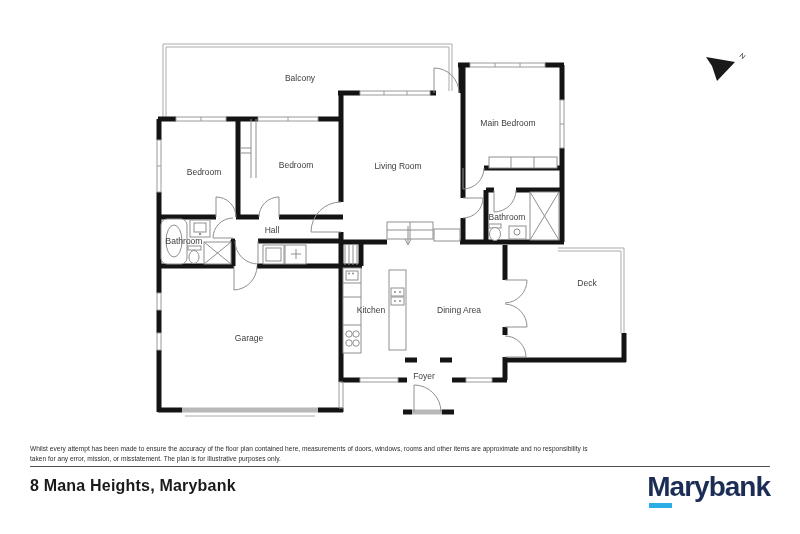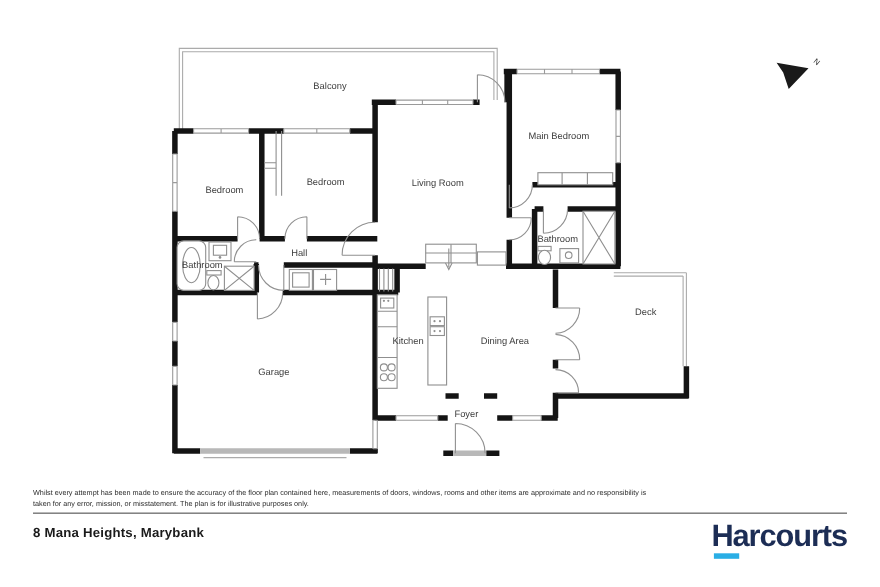--- a/index.html
+++ b/index.html
@@ -13,21 +13,21 @@
   .winband{stroke:var(--window,#b8b8b8);stroke-width:5;fill:none;}
   .thin{stroke:#ababab;stroke-width:1;fill:none;}
   .door{stroke:#909090;stroke-width:1;fill:none;}
   .fx{stroke:#8f8f8f;stroke-width:1;fill:#ffffff;}
   .fxline{stroke:#8f8f8f;stroke-width:1;fill:none;}
   .fxdot{fill:#8f8f8f;stroke:none;}
   text.room{font-size:8.5px;fill:var(--label-text,#3d3d3d);text-anchor:middle;font-family:"Liberation Sans",sans-serif;}
   text.north{font-size:7px;fill:#2a2a2a;text-anchor:middle;font-family:"Liberation Sans",sans-serif;}
   .disclaimer{position:absolute;left:30px;top:444px;width:572px;font-size:6.6px;line-height:1.45;color:#2e2e2e;}
   .divider{position:absolute;left:30px;right:30px;top:466px;border-top:1px solid #4f4f4f;}
-  .address{position:absolute;left:30px;top:477px;font-size:12px;font-weight:700;color:#1a1a1a;letter-spacing:0.2px;text-align:center;}
+  .address{position:absolute;left:30px;top:477px;font-size:16px;font-weight:700;color:#1a1a1a;letter-spacing:0.2px;text-align:center;}
   .logo{position:absolute;right:30px;top:471px;height:40px;}
   .logo-text{font-size:28px;font-weight:700;color:var(--brand-navy,#1c2d55);letter-spacing:-1px;}
   .logo-bar{position:absolute;left:2px;top:32px;width:23px;height:4.5px;background:var(--brand-cyan,#2aaee5);}
 </style>
 </head>
 <body>
 
 <svg class="plan" width="800" height="534" viewBox="0 0 800 534">
 
   <g>
@@ -196,15 +196,15 @@
     <text class="room" x="587" y="286">Deck</text>
     <text class="room" x="249" y="341">Garage</text>
     <text class="room" x="424" y="379">Foyer</text>
   </g>
 </svg>
 
 <div class="disclaimer">Whilst every attempt has been made to ensure the accuracy of the floor plan contained here, measurements of doors, windows, rooms and other items are approximate and no responsibility is taken for any error, mission, or misstatement. The plan is for illustrative purposes only.</div>
 <div class="divider"></div>
 <div class="address">8 Mana Heights, Marybank</div>
 <div class="logo">
-  <span class="logo-text">Harcourts</span>
+  <span class="logo-text">Marybank</span>
   <span class="logo-bar"></span>
 </div>
 
 </body></html>

